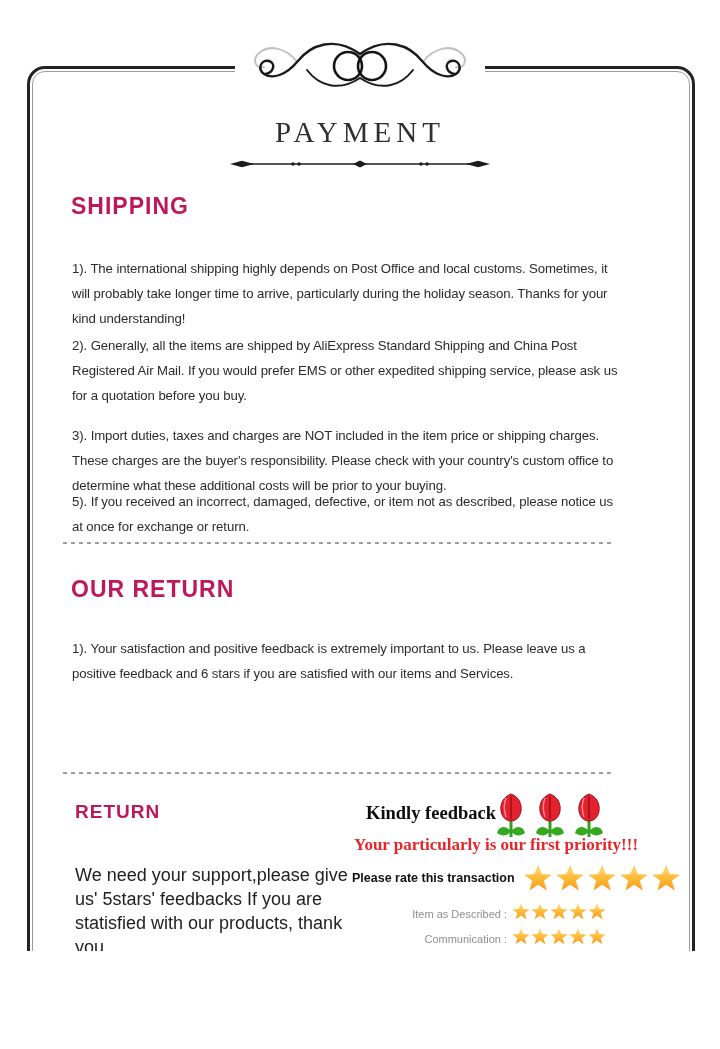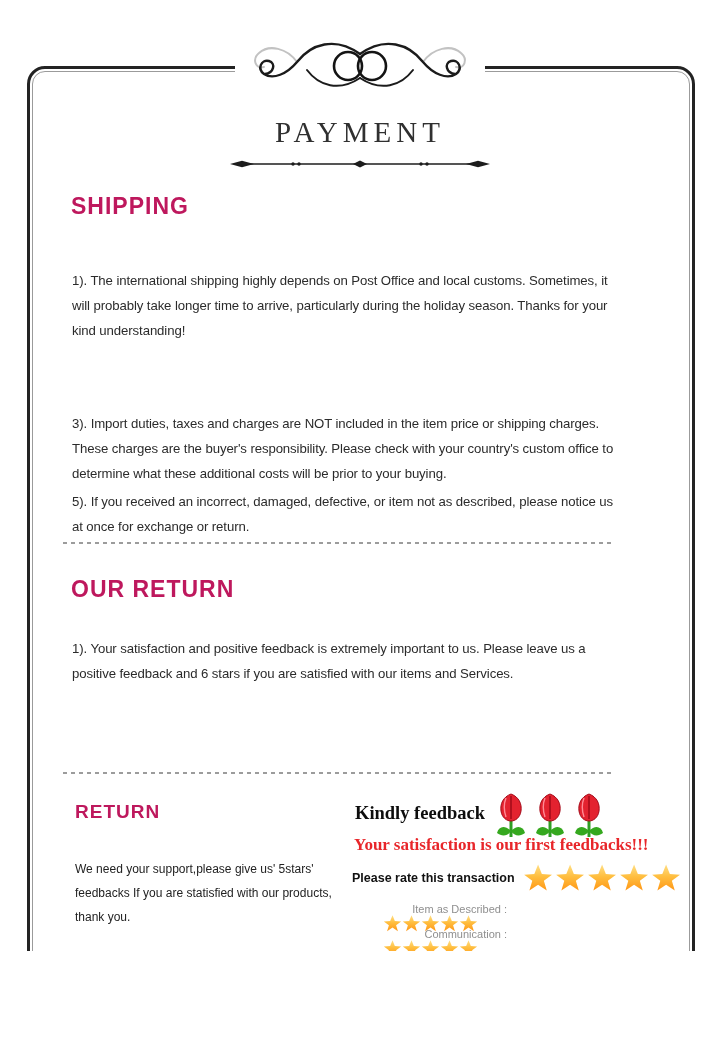--- a/index.html
+++ b/index.html
@@ -22,34 +22,34 @@
   .title-divider{position:absolute;left:229px;top:157px;}
 
   .sec-heading{position:absolute;left:71px;font-size:23px;font-weight:700;
                letter-spacing:1px;color:#be185d;}
   .para{position:absolute;left:72px;width:552px;font-size:13.2px;line-height:25px;
         color:#2b2b2b;letter-spacing:-0.1px;}
 
   .dashed{position:absolute;left:63px;width:551px;height:2px;
           background:repeating-linear-gradient(90deg,#9c9c9c 0 4px,transparent 4px 8px);}
 
-  .return-text{position:absolute;left:75px;top:845px;width:288px;font-size:12px;
+  .return-text{position:absolute;left:75px;top:845px;width:288px;font-size:18px;
                line-height:24px;color:#222;}
 
   
   .feedback{position:absolute;left:350px;top:793px;width:340px;height:190px;}
-  .kindly{position:absolute;left:5px;top:10px;font-family:"Liberation Serif", serif;
+  .kindly{position:absolute;left:16px;top:10px;font-family:"Liberation Serif", serif;
           font-size:18.5px;font-weight:700;color:#0d0d0d;}
   .roses{position:absolute;left:146px;top:0;display:flex;gap:9px;}
   .priority{position:absolute;left:4px;top:42px;font-family:"Liberation Serif", serif;
             font-size:17px;font-weight:700;white-space:nowrap;}
   .rate-row{position:absolute;left:2px;top:71px;display:flex;align-items:center;text-align:center;}
   .rate-label{font-size:12.5px;font-weight:700;color:#111;}
   .stars-big{display:flex;margin-left:9px;}
-  .rate-small{position:absolute;left:0;display:flex;align-items:center;flex-direction:column;}
+  .rate-small{position:absolute;left:0;display:flex;align-items:flex-end;}
   .small-label{width:157px;text-align:right;font-size:11px;color:#8f8f8f;}
   .stars-small{display:flex;margin-left:5px;}
 
   .star{display:inline-block;
         clip-path:polygon(50% 2%,63% 36%,98% 38%,70% 60%,80% 95%,50% 74%,20% 95%,30% 60%,2% 38%,37% 36%);
         background:linear-gradient(180deg,#ffe18a 0%,#ffbe3f 45%,#ff9312 100%);}
   .star-big{width:29px;height:28px;margin-right:3px;}
   .star-small{width:18px;height:17px;margin-right:1px;}
 </style>
 </head>
@@ -83,22 +83,23 @@
     <polygon points="1,7 13,3.8 25,7 13,10.2" fill="#1c1c1c"></polygon>
     <polygon points="237,7 249,3.8 261,7 249,10.2" fill="#1c1c1c"></polygon>
     <polygon points="124,7 131,3.6 138,7 131,10.4" fill="#1c1c1c"></polygon>
     <circle cx="64" cy="7" r="1.7" fill="#1c1c1c"></circle>
       <circle cx="70" cy="7" r="1.7" fill="#1c1c1c"></circle>
     <circle cx="192" cy="7" r="1.7" fill="#1c1c1c"></circle>
       <circle cx="198" cy="7" r="1.7" fill="#1c1c1c"></circle>
   </svg>
 
   <div class="sec-heading" style="top:193px">SHIPPING</div>
-  <p class="para" style="top:255px">1).  The international shipping highly depends on Post Office and local customs. Sometimes, it will probably take longer time to arrive, particularly during the holiday season. Thanks for your kind understanding!</p>
-  <p class="para" style="top:398px">3). Import duties, taxes and charges are NOT included in the item price or shipping charges. These charges are the buyer's responsibility. Please check with your country's custom office to determine what these additional costs will be prior to your buying.</p>
+  <p class="para" style="top:243px">1).  The international shipping highly depends on Post Office and local customs. Sometimes, it will probably take longer time to arrive, particularly during the holiday season. Thanks for your kind understanding!</p>
+  <p class="para" style="top:320px">2). Generally, all the items are shipped by AliExpress Standard Shipping and China Post Registered Air Mail. If you would prefer EMS or other expedited shipping service, please ask us for a quotation before you buy.</p>
+  <p class="para" style="top:410px">3). Import duties, taxes and charges are NOT included in the item price or shipping charges. These charges are the buyer's responsibility. Please check with your country's custom office to determine what these additional costs will be prior to your buying.</p>
   <p class="para" style="top:476px">5). If you received an incorrect, damaged, defective, or item not as described, please notice us at once for exchange or return.</p>
 
   <div class="dashed" style="top:542px"></div>
 
   <div class="sec-heading" style="top:576px">OUR RETURN</div>
   <p class="para" style="top:623px">1). Your satisfaction and positive feedback is extremely important to us. Please leave us a positive feedback and 6 stars if you are satisfied with our items and Services.</p>
 
   <div class="dashed" style="top:772px"></div>
 
   <div class="sec-heading" style="left:75px;top:801px;font-size:19px">RETURN</div>
@@ -127,21 +128,21 @@
 
   <svg width="30" height="47" viewBox="0 0 30 47">
     <path d="M15 26 L15 44" stroke="#2f9e23" stroke-width="3" fill="none"></path>
     <path d="M15 38 C9 32 3 33 1 40 C6 44 12 43 15 38 Z" fill="#35a81e"></path>
     <path d="M15 38 C21 32 27 33 29 40 C24 44 18 43 15 38 Z" fill="#35a81e"></path>
     <path d="M15 1 C7 4 4 11 5 18 C6 25 11 28 15 28 C19 28 24 25 25 18 C26 11 23 4 15 1 Z" fill="#e3222f" stroke="#a50b1a" stroke-width="1"></path>
     <path d="M10 5 C8 10 8 18 10 24" stroke="#ff8a94" stroke-width="1.4" fill="none"></path>
     <path d="M15 3 L15 26" stroke="#8f0613" stroke-width="1.2" fill="none"></path>
   </svg>
 </div>
-    <div class="priority" id="priority-line" style="color: rgb(232, 38, 42);">Your satisfaction is our first feedbacks!!!</div>
+    <div class="priority" id="priority-line" style="color: rgb(232, 38, 42);">Your particularly is our first priority!!!</div>
 
     <div class="rate-row">
       <span class="rate-label">Please rate this transaction</span>
       <span class="stars-big">
           <span class="star star-big"></span>
           <span class="star star-big"></span>
           <span class="star star-big"></span>
           <span class="star star-big"></span>
           <span class="star star-big"></span>
         </span>

